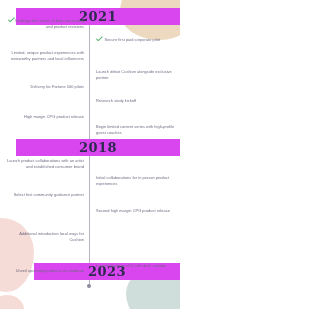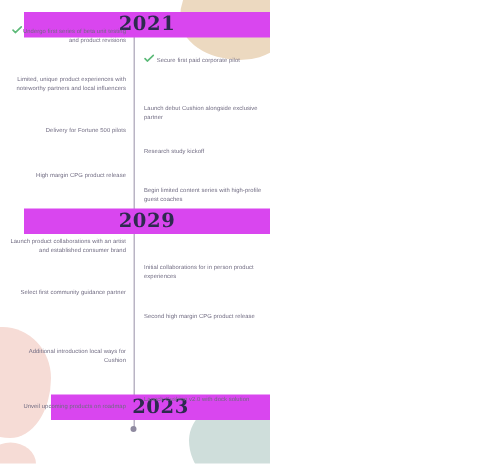--- a/index.html
+++ b/index.html
@@ -105,21 +105,21 @@
   <div class="blob blob-beige"></div>
   <div class="blob blob-pink-left"></div>
   <div class="blob blob-sage"></div>
   <div class="blob blob-pink-bottom"></div>
 
   <div class="spine"></div>
   <div class="spine-dot"></div>
 
   <div id="years">
       <div class="year" style="top: 8px;">2021</div>
-      <div class="year" style="top: 139px;">2029</div>
+      <div class="year" style="top: 139px;">2018</div>
       <div class="year" style="top: 263px; margin-left: 18px;">2023</div>
     </div>
   <div id="milestones">
       <div class="item left" style="top: 17px;"><span class="check"><svg viewBox="0 0 7 6">
             <path class="check-line" d="M0.7 3.1 L2.2 4.7 L6.2 0.9"></path>
           </svg></span><span class="item-text">Undergo first series of beta unit testing and product revisions</span></div>
       <div class="item right" style="top: 36px;"><span class="check"><svg viewBox="0 0 7 6">
             <path class="check-line" d="M0.7 3.1 L2.2 4.7 L6.2 0.9"></path>
           </svg></span><span class="item-text">Secure first paid corporate pilot</span></div>
       <div class="item left" style="top: 50px;"><span class="item-text">Limited, unique product experiences with noteworthy partners and local influencers</span></div>

